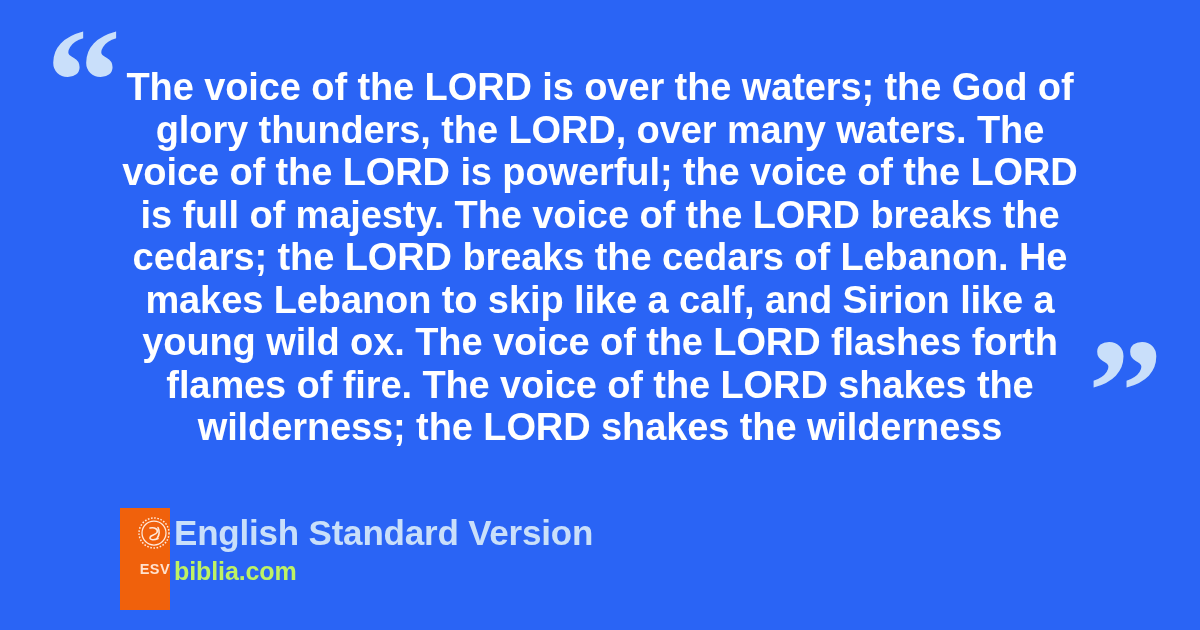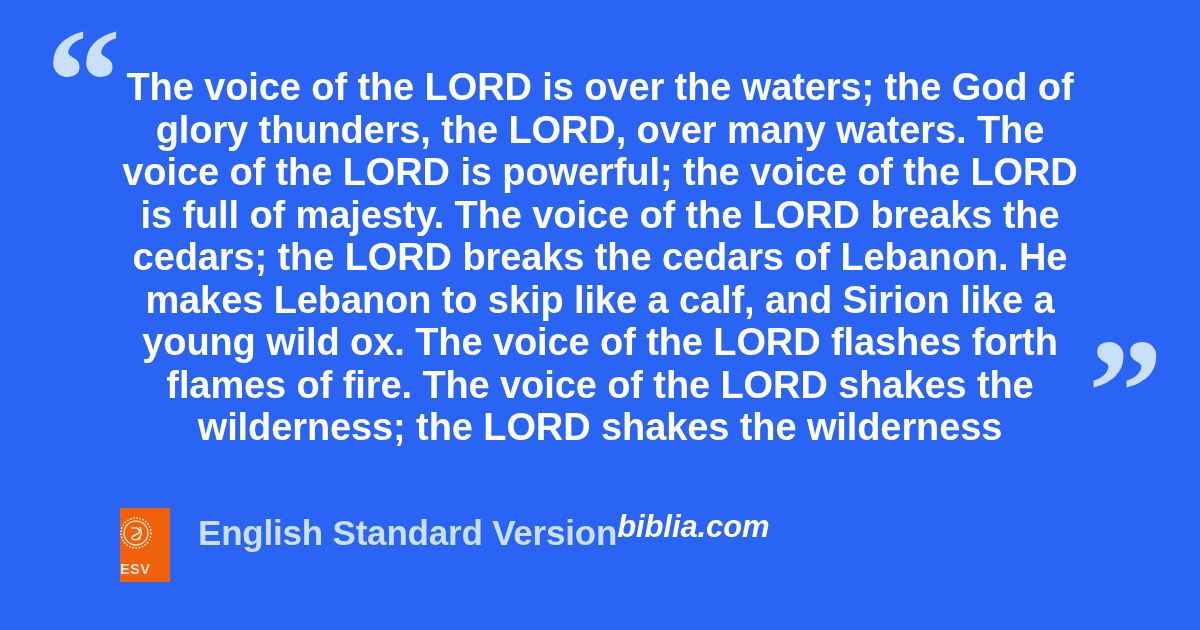--- a/index.html
+++ b/index.html
@@ -62,25 +62,25 @@
   #attribution {
     position: absolute;
     left: 120px;
     top: 508px;
     display: flex;
     align-items: flex-start;
   }
 
   #esv-logo {
     width: 50px;
-    height: 74px;
+    height: 102px;
     background: #f0610c;
     display: flex;
     flex-direction: column;
-    align-items: flex-start;
+    align-items: flex-end;
     justify-content: flex-start;
     padding-top: 9px;
     flex: 0 0 auto;
   }
 
   #esv-seal {
     width: 32px;
     height: 32px;
     display: block;
   }
@@ -88,44 +88,43 @@
   #esv-abbrev {
     margin-top: 13px;
     color: #ffe2cf;
     font-size: 14.5px;
     font-weight: 700;
     letter-spacing: 0.4px;
     line-height: 1;
   }
 
   #attribution-text {
-    margin-left: 28px;
+    margin-left: 4px;
     padding-top: 3px;
     display: flex;
-    flex-direction: row;
+    flex-direction: column;
   }
 
   #version-name {
     color: #c9dffa;
     font-size: 35px;
     font-weight: 700;
     line-height: 44px;
     letter-spacing: -0.2px;
     white-space: nowrap;
   }
 
   #site-url {
-    color: #ffffff;
-    font-size: 31px;
+    color: #bef264;
+    font-size: 25px;
     font-weight: 700;
     line-height: 30px;
     letter-spacing: -0.1px;
     margin-top: 1px;
     white-space: nowrap;
-    font-style: italic;
   }
 </style>
 </head>
 <body>
 
 <div id="card">
 
   <span id="quote-open" class="quote-mark">“</span>
 
   <div id="quote-text">The voice of the LORD is over the waters; the God of glory thunders, the LORD, over many waters. The voice of the LORD is powerful; the voice of the LORD is full of majesty. The voice of the LORD breaks the cedars; the LORD breaks the cedars of Lebanon. He makes Lebanon to skip like a calf, and Sirion like a young wild ox. The voice of the LORD flashes forth flames of fire. The voice of the LORD shakes the wilderness; the LORD shakes the wilderness</div>

